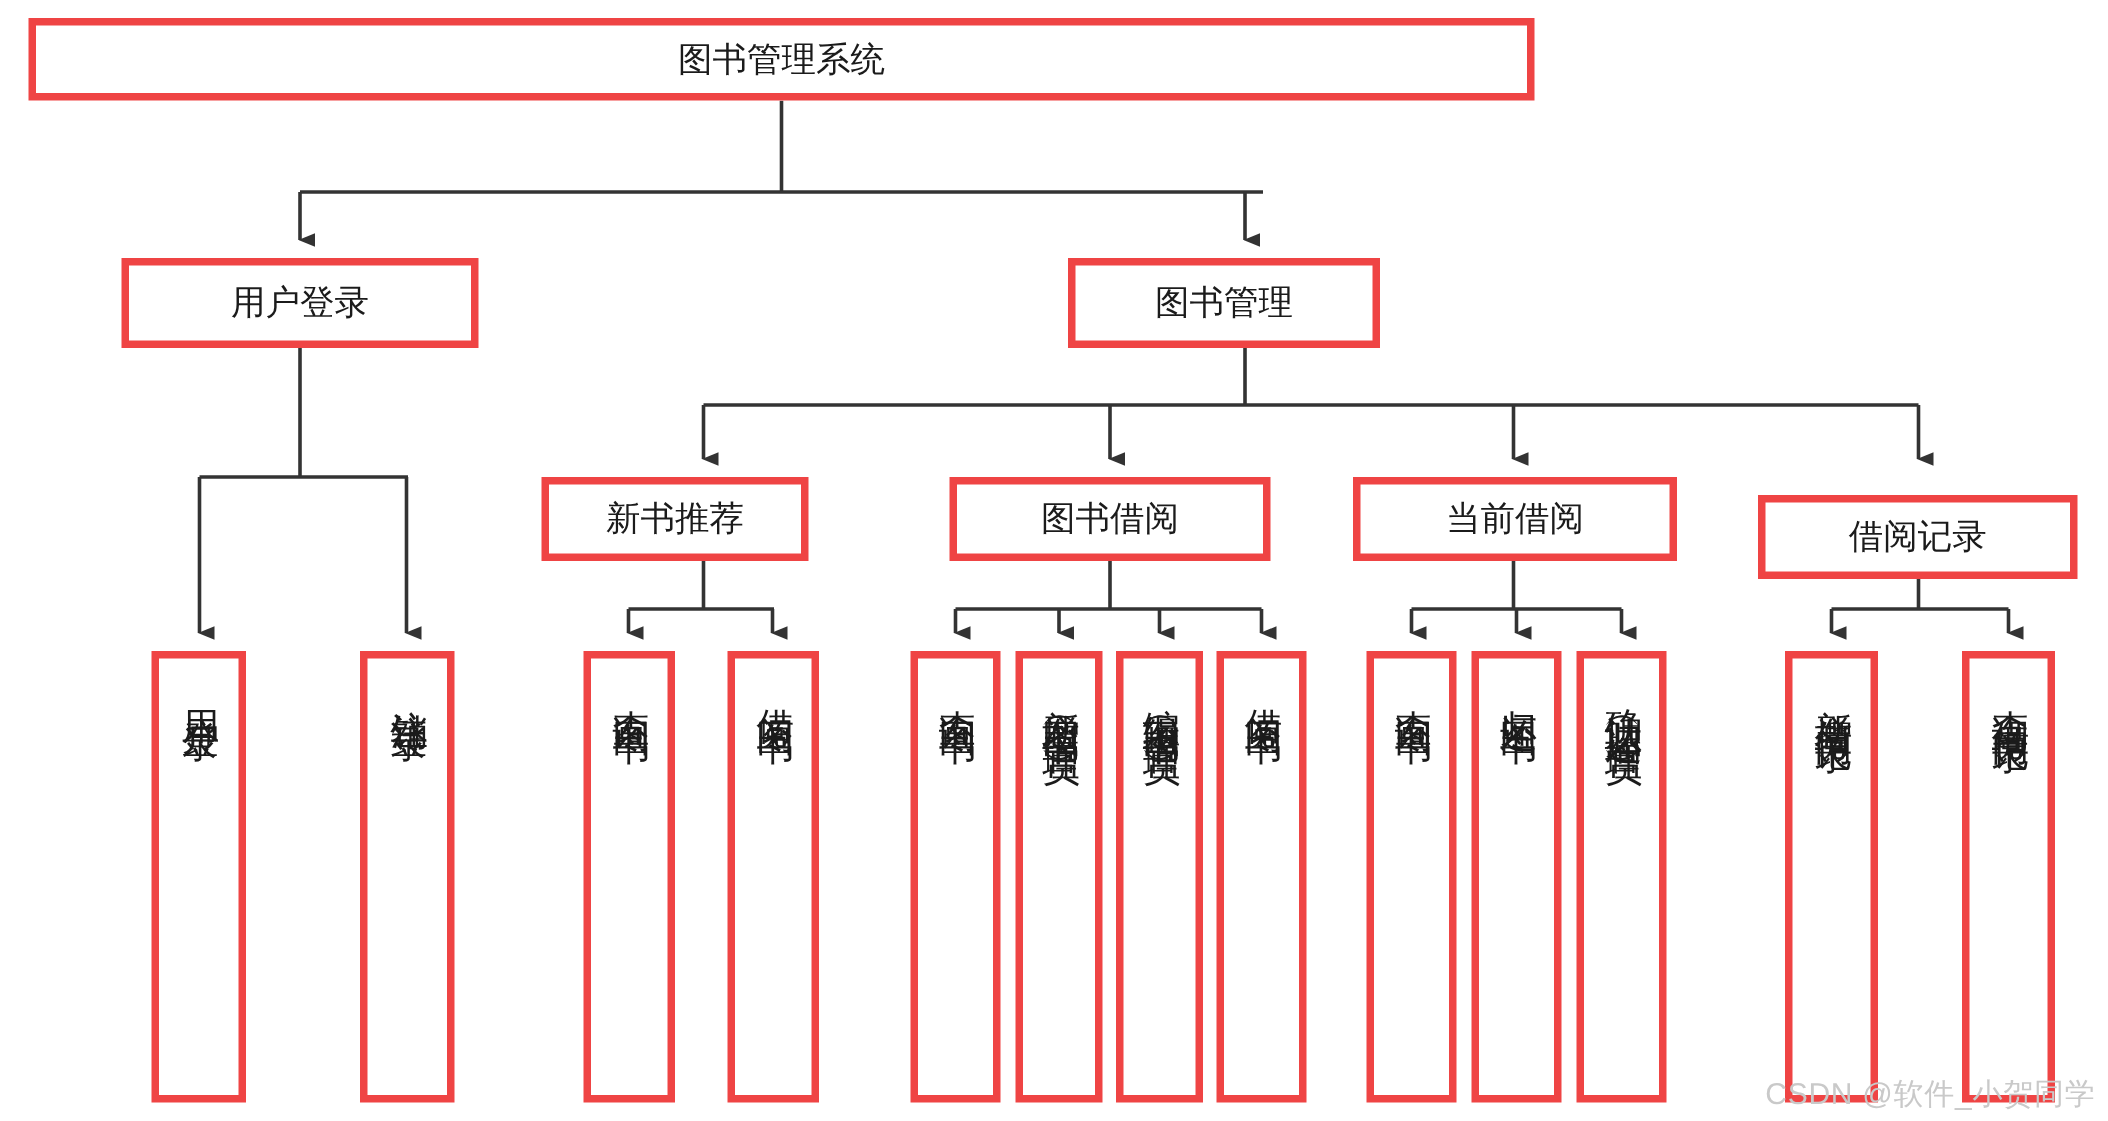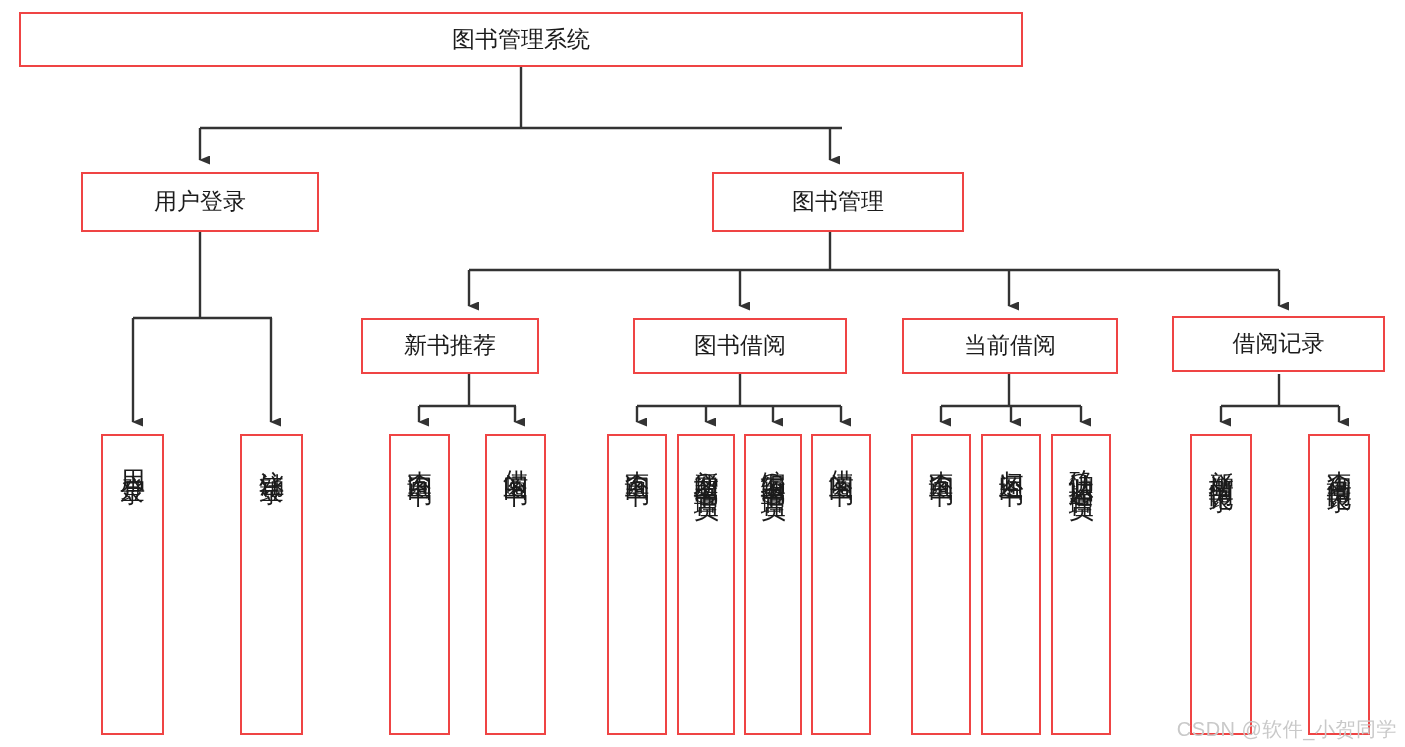--- a/index.html
+++ b/index.html
@@ -22,21 +22,21 @@
     left: 0;
     top: 0;
     width: 1405px;
     height: 747px;
     pointer-events: none;
   }
   .node {
     position: absolute;
     box-sizing: border-box;
     background: #ffffff;
-    border: 2px solid #ef4444;
+    border: 5px solid #ef4444;
     display: flex;
     align-items: center;
     justify-content: center;
     color: #1b1b1b;
     z-index: 2;
   }
   .node .label {
     display: block;
     text-align: center;
     line-height: 1.18;
@@ -123,34 +123,34 @@
     </g>
   </svg>
 
   <div class="node horizontal" id="n-root" style="left: 19px; top: 12px; width: 1004px; height: 55px;">
     <span class="label">图书管理系统</span>
   </div>
 
   <div class="node horizontal" id="n-l2-0" style="left: 81px; top: 172px; width: 238px; height: 60px;">
     <span class="label">用户登录</span>
   </div>
-  <div class="node horizontal" id="n-l2-1" style="left: 712px; top: 172px; width: 252px; height: 60px;">
+  <div class="node horizontal" id="n-l2-1" style="left: 712px; top: 172px; width: 208px; height: 60px;">
     <span class="label">图书管理</span>
   </div>
 
   <div class="node horizontal" id="n-l3-0" style="left: 361px; top: 318px; width: 178px; height: 56px;">
     <span class="label">新书推荐</span>
   </div>
   <div class="node horizontal" id="n-l3-1" style="left: 633px; top: 318px; width: 214px; height: 56px;">
     <span class="label">图书借阅</span>
   </div>
   <div class="node horizontal" id="n-l3-2" style="left: 902px; top: 318px; width: 216px; height: 56px;">
     <span class="label">当前借阅</span>
   </div>
-  <div class="node horizontal" id="n-l3-3" style="left: 1172px; top: 316px; width: 213px; height: 56px;">
+  <div class="node horizontal" id="n-l3-3" style="left: 1172px; top: 330px; width: 213px; height: 56px;">
     <span class="label">借阅记录</span>
   </div>
 
   <div class="node vertical" id="n-leaf-0" style="left: 101px; top: 434px; width: 63px; height: 301px;">
     <span class="label">用户登录</span>
   </div>
   <div class="node vertical" id="n-leaf-1" style="left: 240px; top: 434px; width: 63px; height: 301px;">
     <span class="label">注销登录</span>
   </div>
   <div class="node vertical" id="n-leaf-2" style="left: 389px; top: 434px; width: 61px; height: 301px;">

